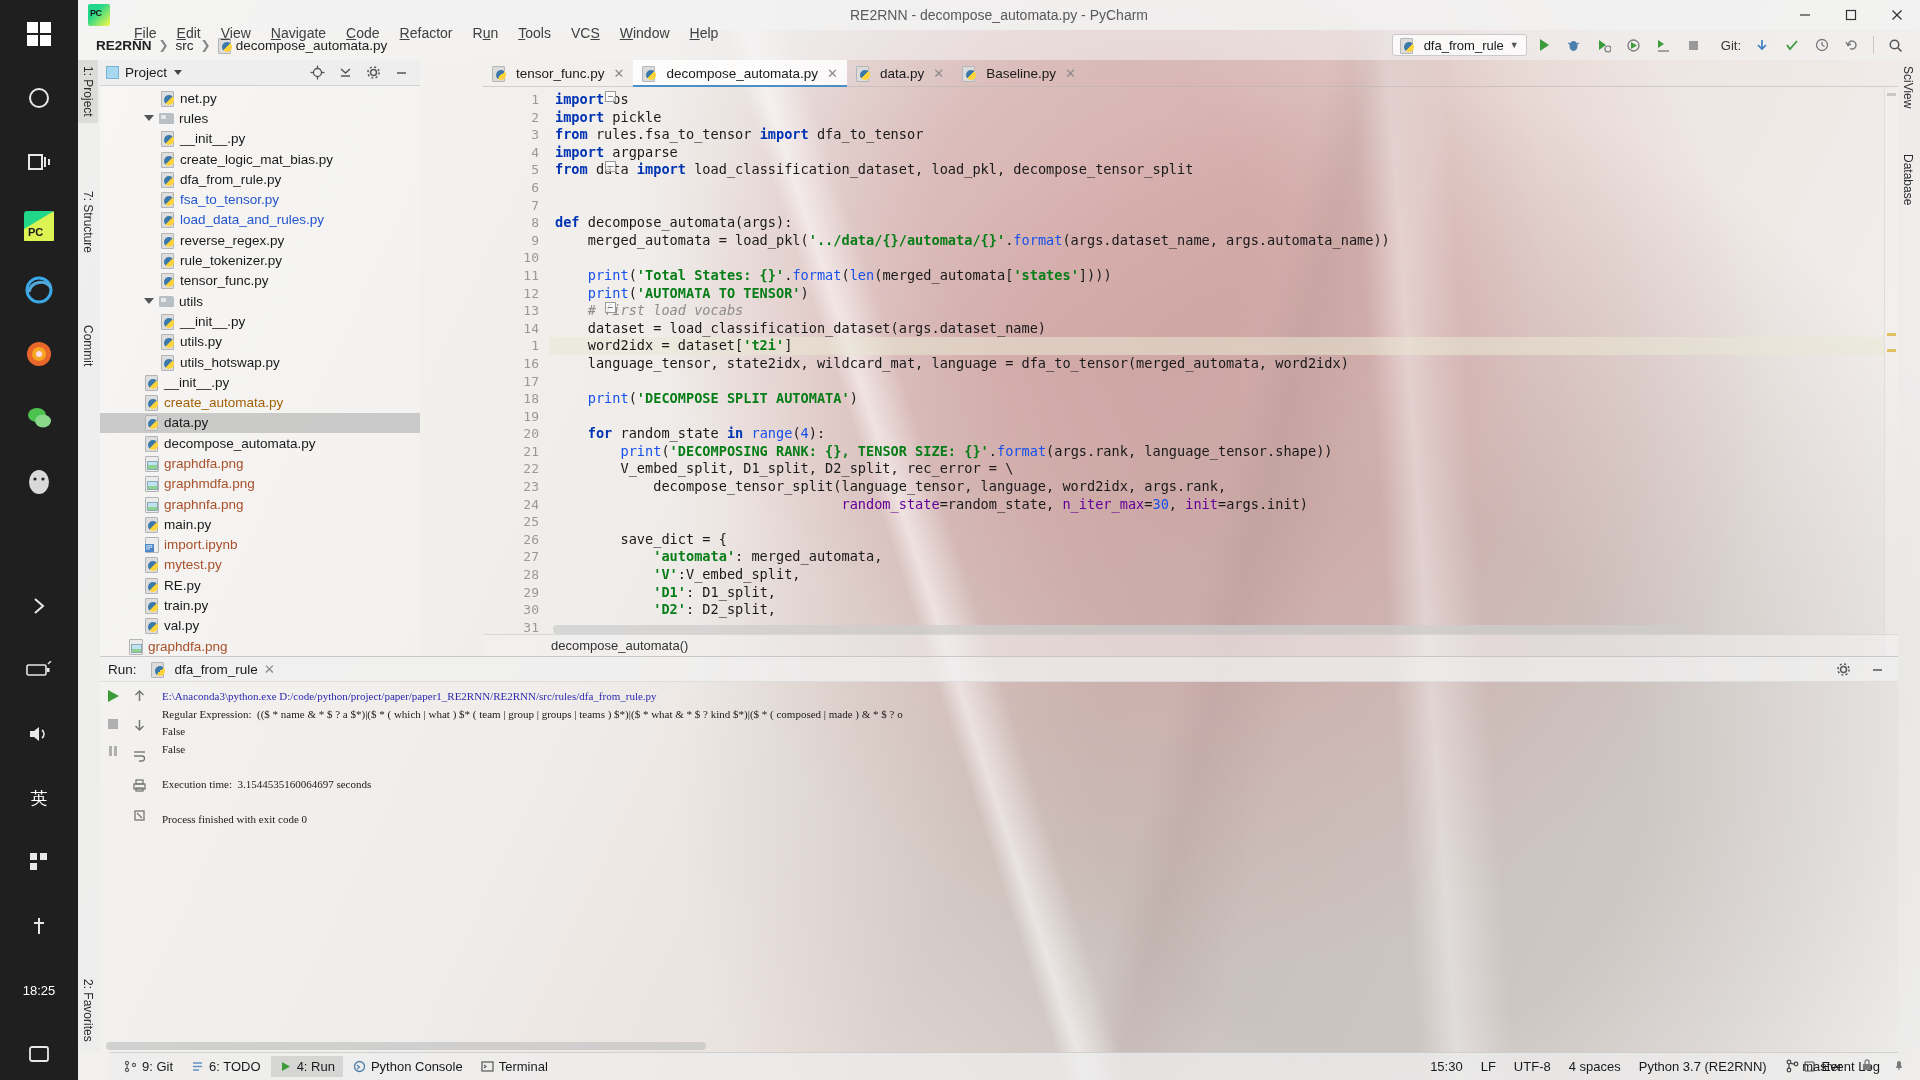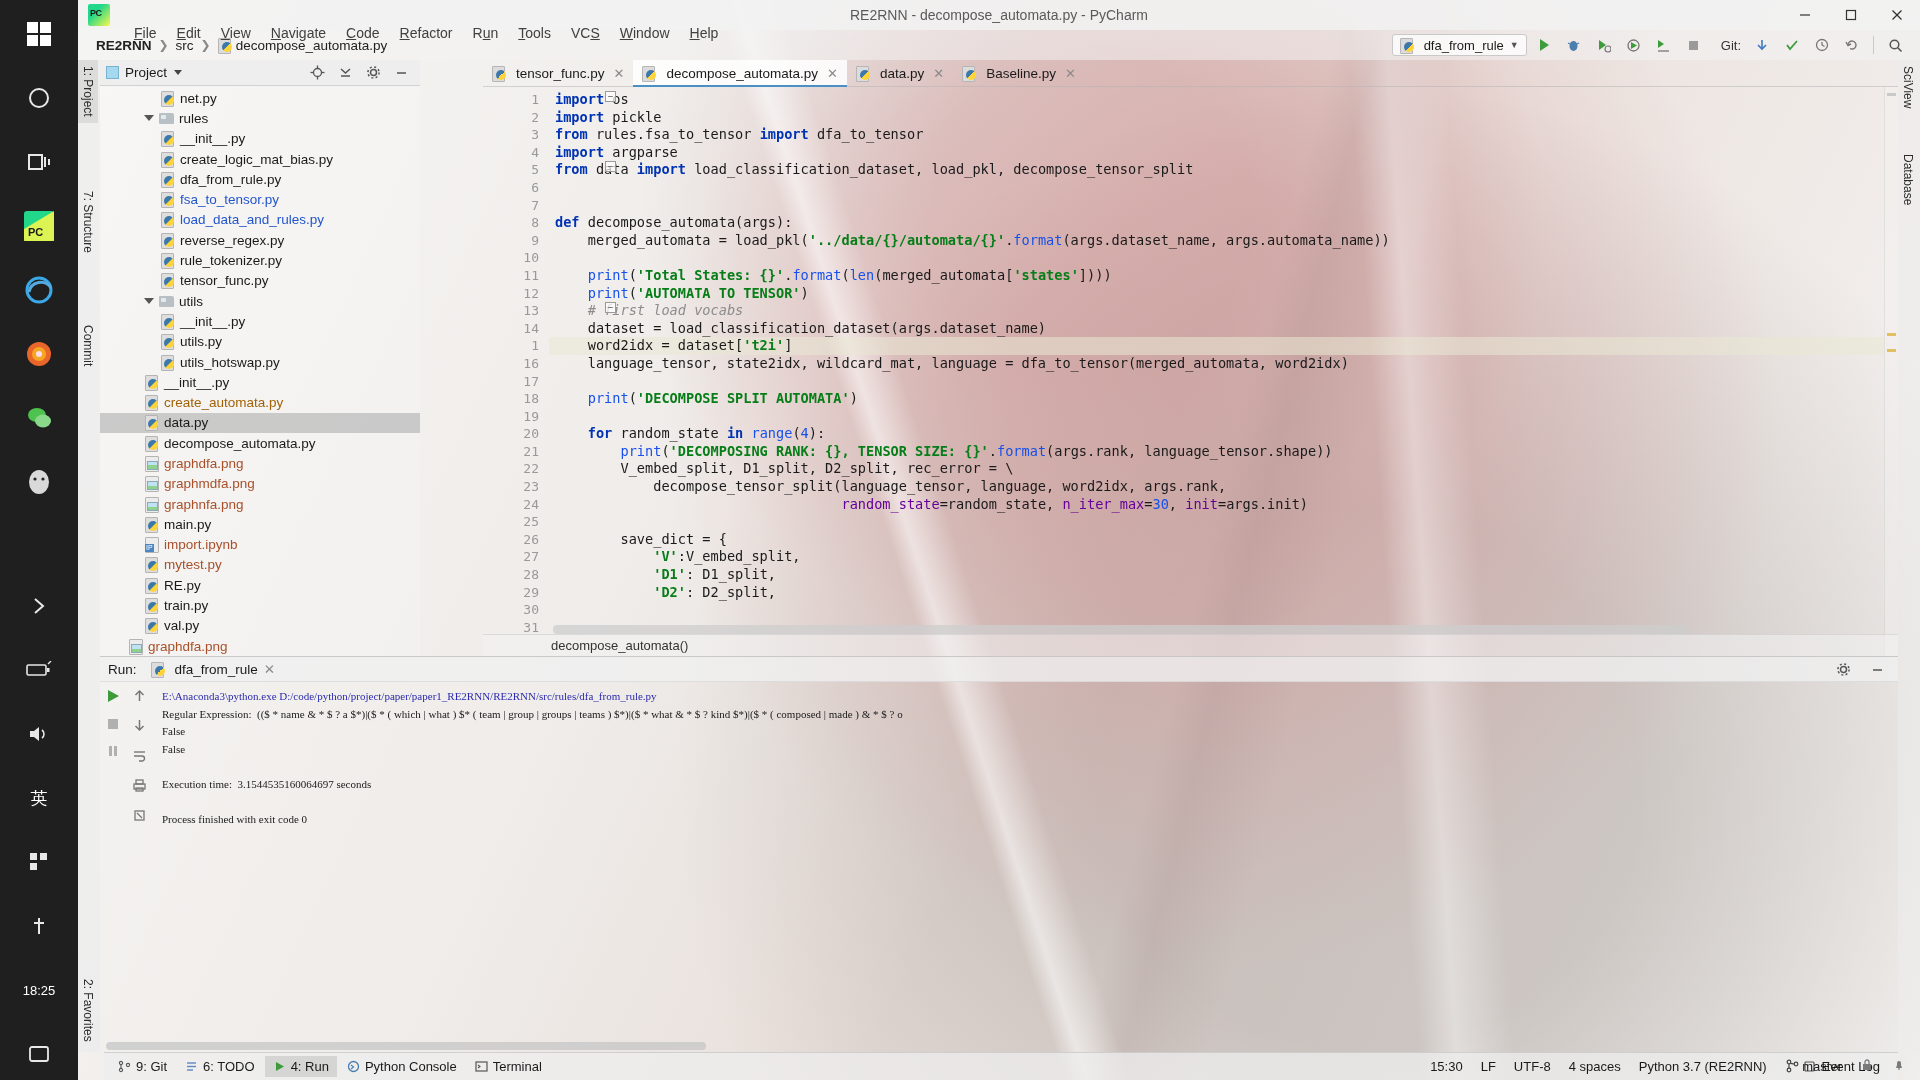--- a/index.html
+++ b/index.html
@@ -315,21 +315,21 @@
   }
   .coline { height: 17.6px; line-height: 17.6px; white-space: pre; }
   .coline.link { color: #2a2ab0; }
   .c-scroll {
     position: absolute; bottom: 2px; left: 6px; width: 600px; height: 8px;
     background: rgba(200,200,200,0.8); border-radius: 4px;
   }
 
   
   .bottombar {
-    position: absolute; left: 26px; right: 22px; bottom: 0; height: 28px;
+    position: absolute; left: 32px; right: 22px; bottom: 0; height: 28px;
     display: flex; align-items: center; gap: 2px; padding-left: 6px;
     background: rgba(238,238,238,0.75);
     border-top: 1px solid rgba(195,195,195,0.7);
     z-index: 17;
     text-align: right;
   }
   .bb-item {
     display: flex; align-items: center; gap: 5px; padding: 3px 8px;
     font-size: 13px; color: #1a1a1a; white-space: nowrap;
   }
@@ -817,20 +817,21 @@
             <div class="cl">&nbsp;</div>
             <div class="cl">    <span class="builtin">print</span>(<span class="str">'DECOMPOSE SPLIT AUTOMATA'</span>)</div>
             <div class="cl">&nbsp;</div>
             <div class="cl">    <span class="kw">for</span> random_state <span class="kw">in</span> <span class="builtin">range</span>(<span class="num">4</span>):</div>
             <div class="cl">        <span class="builtin">print</span>(<span class="str">'DECOMPOSING RANK: {}, TENSOR SIZE: {}'</span>.<span class="builtin">format</span>(args.rank, language_tensor.shape))</div>
             <div class="cl">        V_embed_split, D1_split, D2_split, rec_error = \</div>
             <div class="cl">            decompose_tensor_split(language_tensor, language, word2idx, args.rank,</div>
             <div class="cl">                                   <span class="kwarg">random_state</span>=random_state, <span class="kwarg">n_iter_max</span>=<span class="num">30</span>, <span class="kwarg">init</span>=args.init)</div>
             <div class="cl">&nbsp;</div>
             <div class="cl">        save_dict = {</div>
+            <div class="cl">            <span class="str">'automata'</span>: merged_automata,</div>
             <div class="cl">            <span class="str">'V'</span>:V_embed_split,</div>
             <div class="cl">            <span class="str">'D1'</span>: D1_split,</div>
             <div class="cl">            <span class="str">'D2'</span>: D2_split,</div>
           </div>
         <div class="markerbar">
           <div class="marker" style="top:6px;background:#c9c9c9;"></div>
           <div class="marker" style="top:246px;background:#e0c060;"></div>
           <div class="marker" style="top:262px;background:#e0c060;"></div>
         </div>
       </div>

